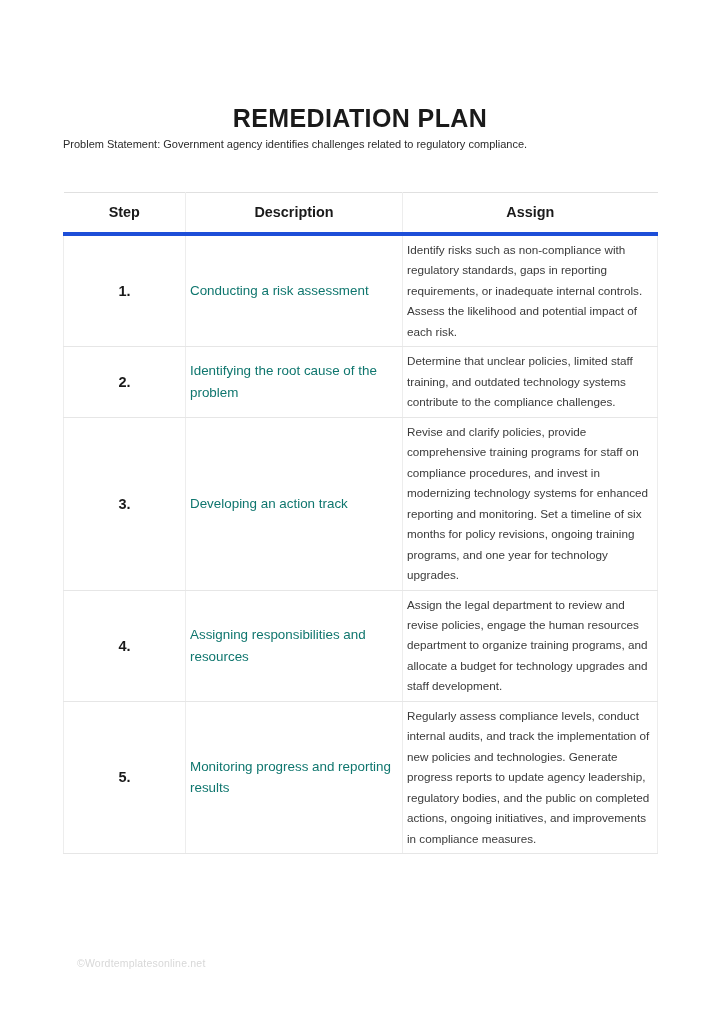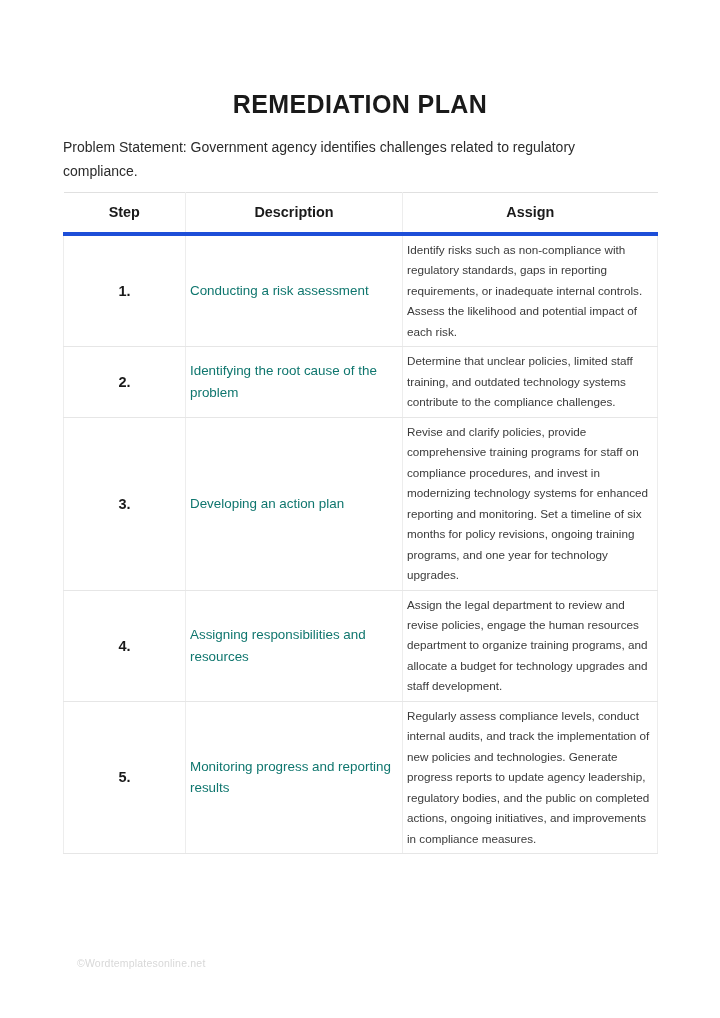--- a/index.html
+++ b/index.html
@@ -17,33 +17,33 @@
   }
   .page {
     position: absolute;
     inset: 0;
     background: #ffffff;
   }
   .doc-title {
     position: absolute;
     left: 0;
     right: 0;
-    top: 90px;
+    top: 104px;
     text-align: center;
     font-size: 25px;
     font-weight: bold;
     letter-spacing: 0.4px;
     color: #1a1a1a;
   }
   .problem-statement {
     position: absolute;
     left: 63px;
     top: 135px;
     width: 540px;
-    font-size: 14px;
+    font-size: 11px;
     line-height: 1.72;
     color: #2b2b2b;
   }
   table.plan-table {
     position: absolute;
     left: 63px;
     top: 192px;
     width: 594px;
     border-collapse: collapse;
     table-layout: fixed;
@@ -131,21 +131,21 @@
         <td class="cell-desc">Conducting a risk assessment</td>
         <td class="cell-example">Identify risks such as non-compliance with regulatory standards, gaps in reporting requirements, or inadequate internal controls. Assess the likelihood and potential impact of each risk.</td>
       </tr>
       <tr>
         <td class="cell-step">2.</td>
         <td class="cell-desc">Identifying the root cause of the problem</td>
         <td class="cell-example">Determine that unclear policies, limited staff training, and outdated technology systems contribute to the compliance challenges.</td>
       </tr>
       <tr>
         <td class="cell-step">3.</td>
-        <td class="cell-desc">Developing an action plan</td>
+        <td class="cell-desc">Developing an action track</td>
         <td class="cell-example">Revise and clarify policies, provide comprehensive training programs for staff on compliance procedures, and invest in modernizing technology systems for enhanced reporting and monitoring. Set a timeline of six months for policy revisions, ongoing training programs, and one year for technology upgrades.</td>
       </tr>
       <tr>
         <td class="cell-step">4.</td>
         <td class="cell-desc">Assigning responsibilities and resources</td>
         <td class="cell-example">Assign the legal department to review and revise policies, engage the human resources department to organize training programs, and allocate a budget for technology upgrades and staff development.</td>
       </tr>
       <tr>
         <td class="cell-step">5.</td>
         <td class="cell-desc">Monitoring progress and reporting results</td>

